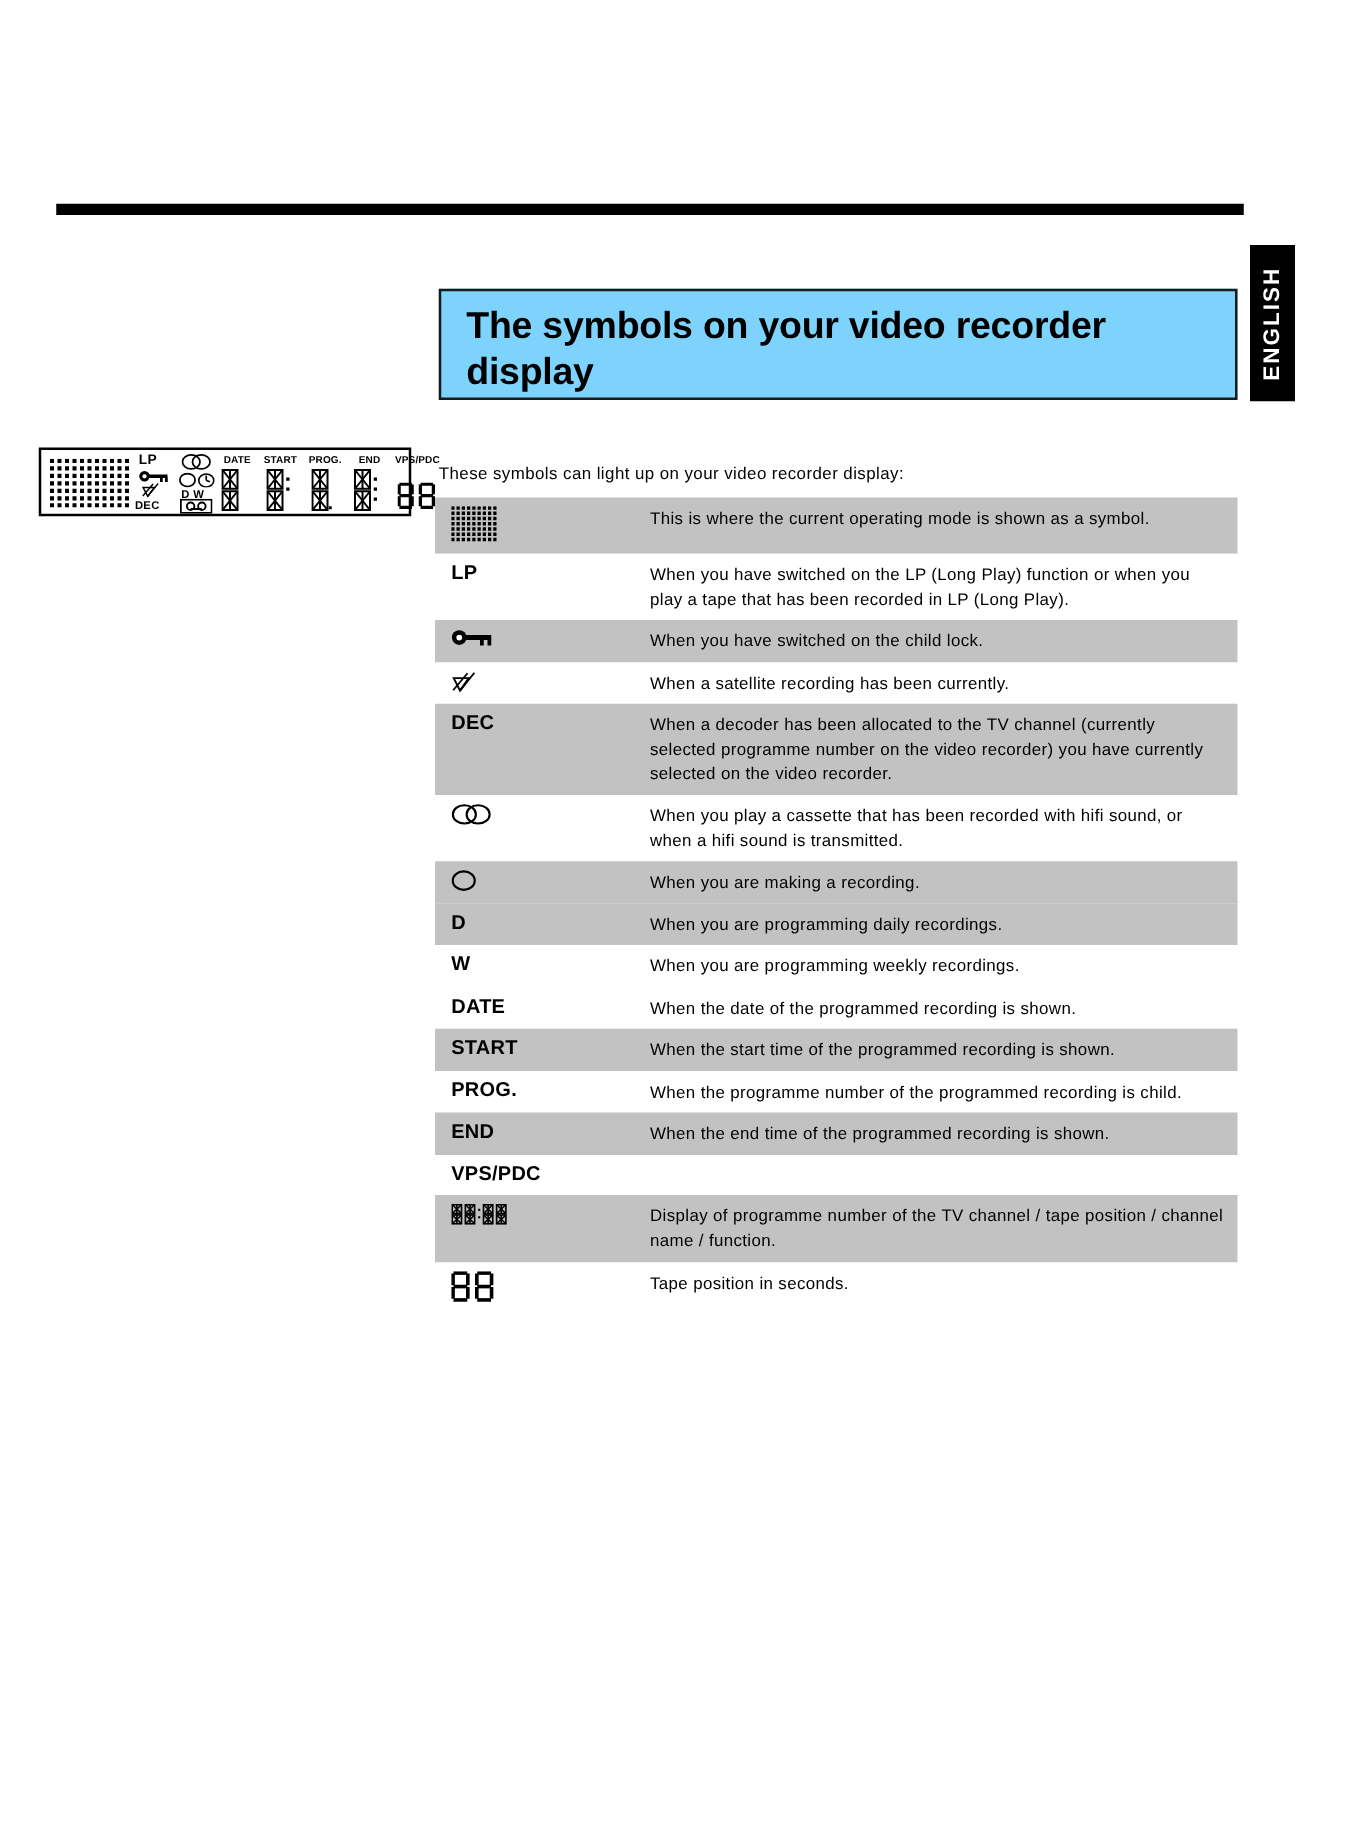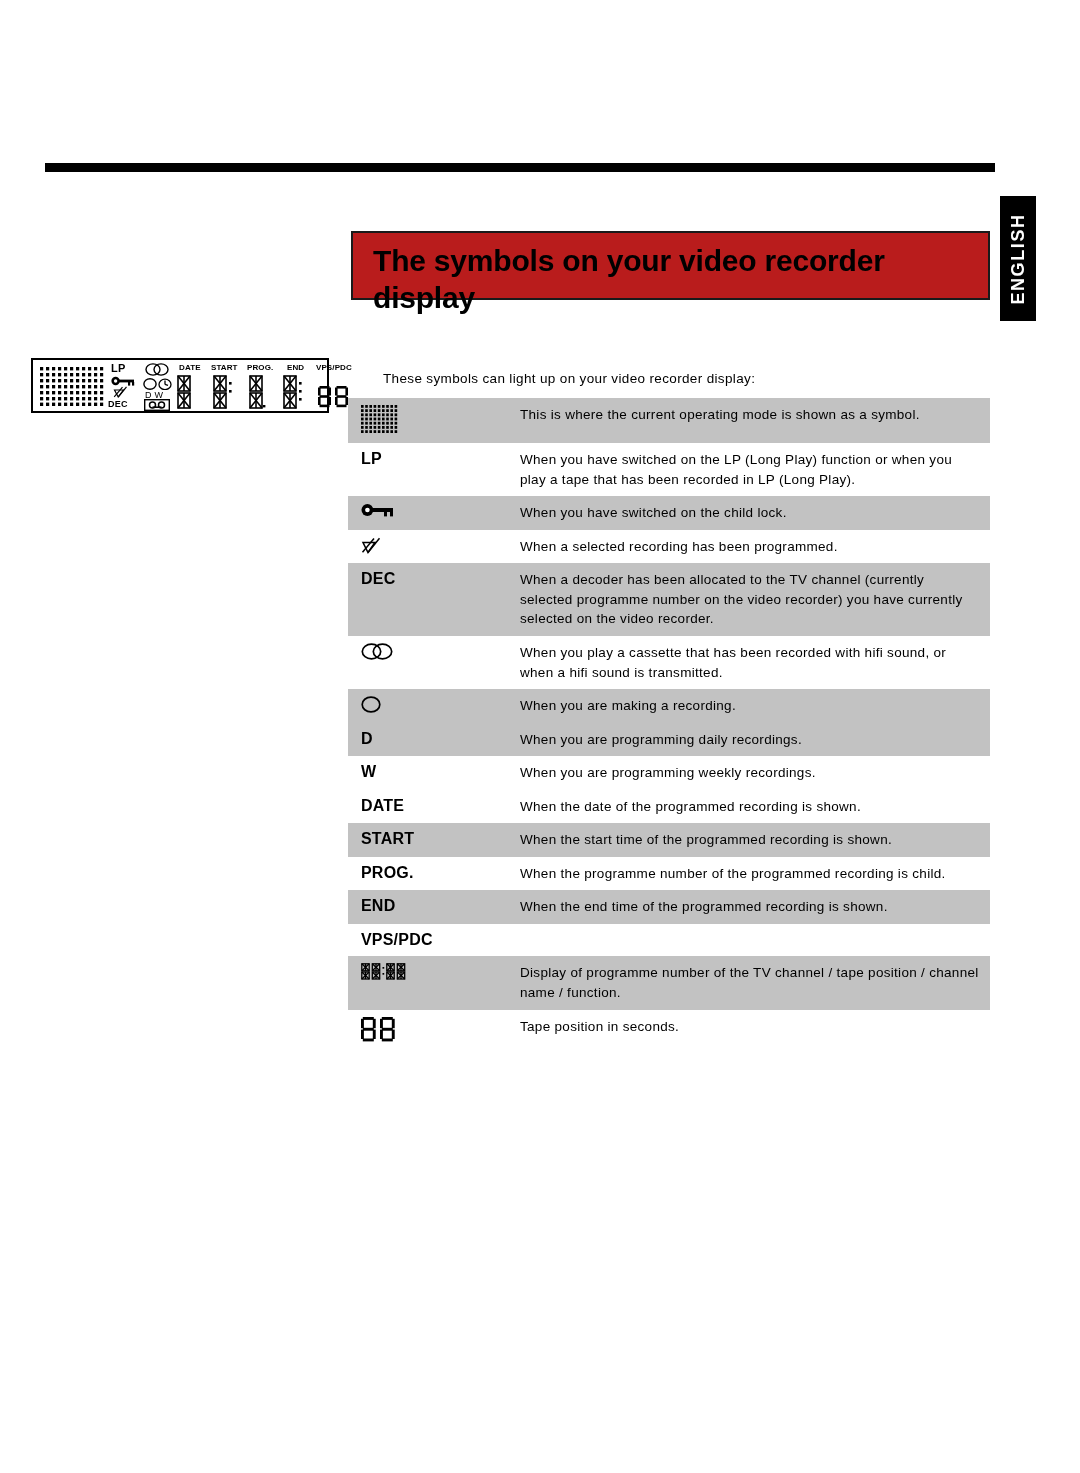--- a/index.html
+++ b/index.html
@@ -47,24 +47,24 @@
     font-weight: bold;
     letter-spacing: 1.6px;
   }
 
   
   #title-box {
     position: absolute;
     left: 351px;
     top: 231px;
     width: 639px;
-    height: 69px;
+    height: 89px;
     border: 2px solid #1a1a1a;
     box-sizing: border-box;
-    background: #b91c1c;
+    background: #7dd3fc;
   }
   #page-title {
     position: absolute;
     left: 20px;
     top: 9px;
     width: 600px;
     font-size: 30px;
     font-weight: bold;
     line-height: 1.24;
     letter-spacing: -0.2px;
@@ -113,21 +113,21 @@
   .vcr-sat { position: absolute; left: 80px; top: 26px; }
 
   .vcr-hifi { position: absolute; left: 112px; top: 3px; }
   .vcr-rec  { position: absolute; left: 110px; top: 18px; }
   .vcr-clock{ position: absolute; left: 125px; top: 18px; }
   .vcr-dw {
     position: absolute;
     left: 112px;
     top: 31px;
     font-size: 9px;
-    font-weight: normal;
+    font-weight: bold;
     line-height: 1;
     letter-spacing: 3px;
   }
   .vcr-cass { position: absolute; left: 111px; top: 39px; }
 
   .seg-label {
     position: absolute;
     font-size: 8px;
     font-weight: bold;
     line-height: 1;
@@ -139,21 +139,20 @@
 
   
   #intro-line {
     position: absolute;
     left: 351px;
     top: 370px;
     width: 620px;
     font-size: 13.5px;
     line-height: 1.3;
     letter-spacing: 0.35px;
-    margin-left: 32px;
   }
 
   
   #symbol-table {
     position: absolute;
     left: 348px;
     top: 398px;
     width: 642px;
   }
   .sym-row {
@@ -569,21 +568,21 @@
     <div class="sym-row plain">
       <div class="sym-cell">
         <span class="icon">
           <svg width="20" height="19" viewBox="0 0 20 19" aria-hidden="true">
             <path d="M2 5.5 L14 5.5 L7 15.5 Z" fill="none" stroke="#000" stroke-width="1.5"></path>
             <line x1="7" y1="15.5" x2="18.5" y2="1.2" stroke="#000" stroke-width="1.5"></line>
             <line x1="1.5" y1="15.2" x2="13" y2="1.6" stroke="#000" stroke-width="1.5"></line>
           </svg>
         </span>
       </div>
-      <div class="desc-cell">When a selected recording has been programmed.</div>
+      <div class="desc-cell">When a satellite recording has been currently.</div>
     </div>
     <div class="sym-row shaded">
       <div class="sym-cell">
         <span class="sym-text">DEC</span>
       </div>
       <div class="desc-cell">When a decoder has been allocated to the TV channel (currently selected programme number on the video recorder) you have currently selected on the video recorder.</div>
     </div>
     <div class="sym-row plain">
       <div class="sym-cell">
         <span class="icon">

